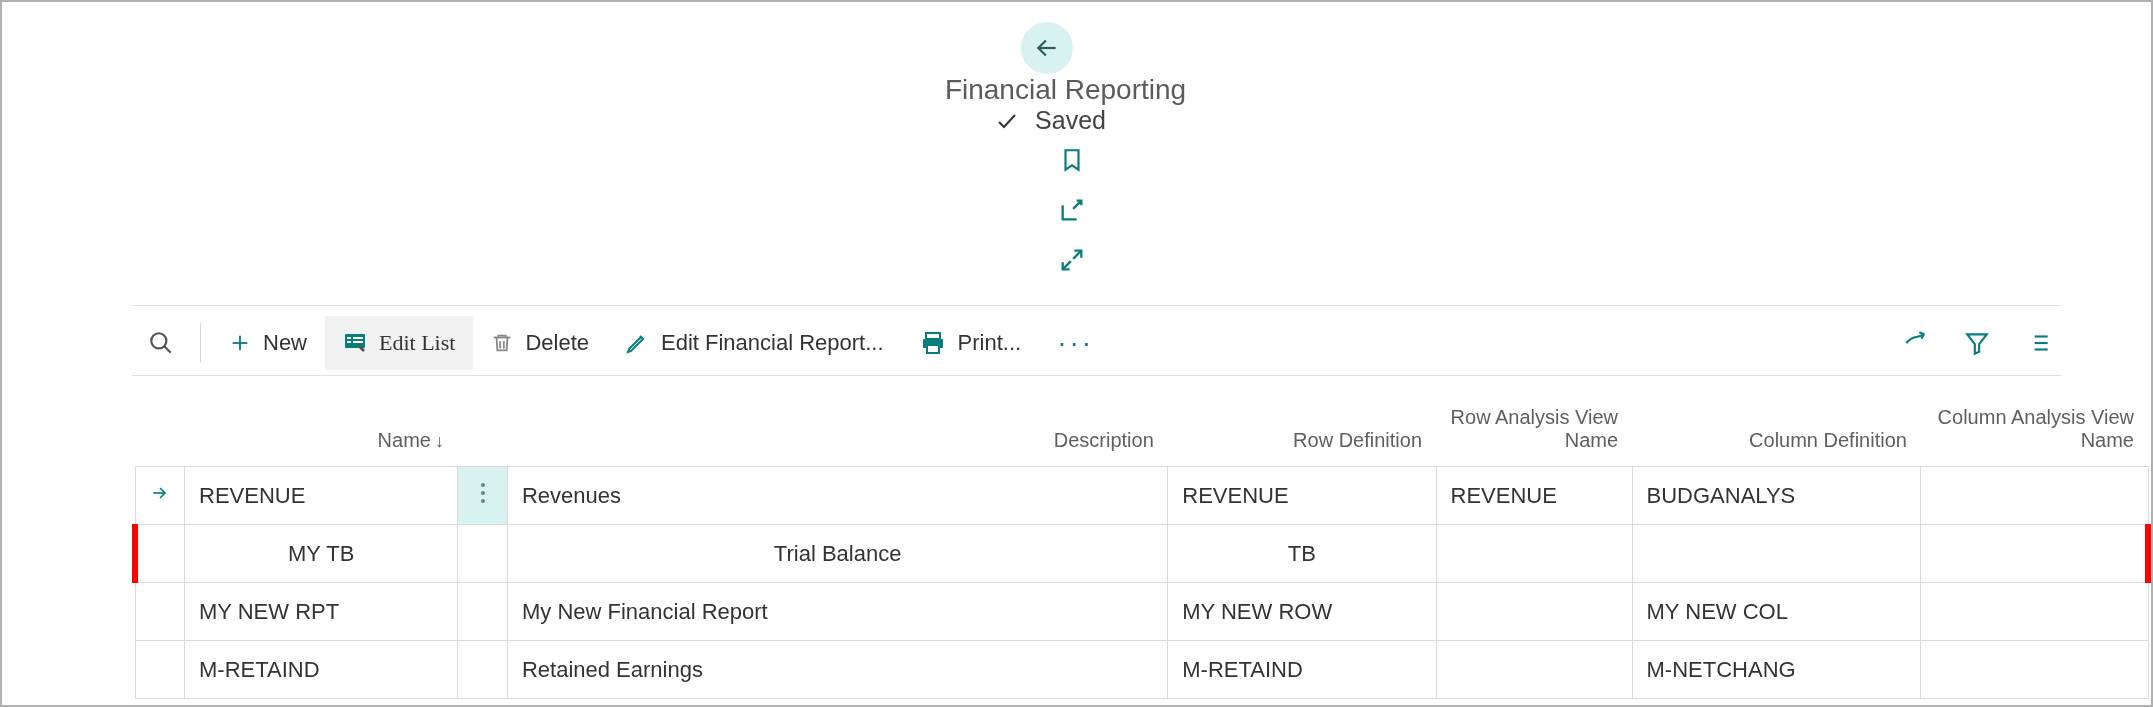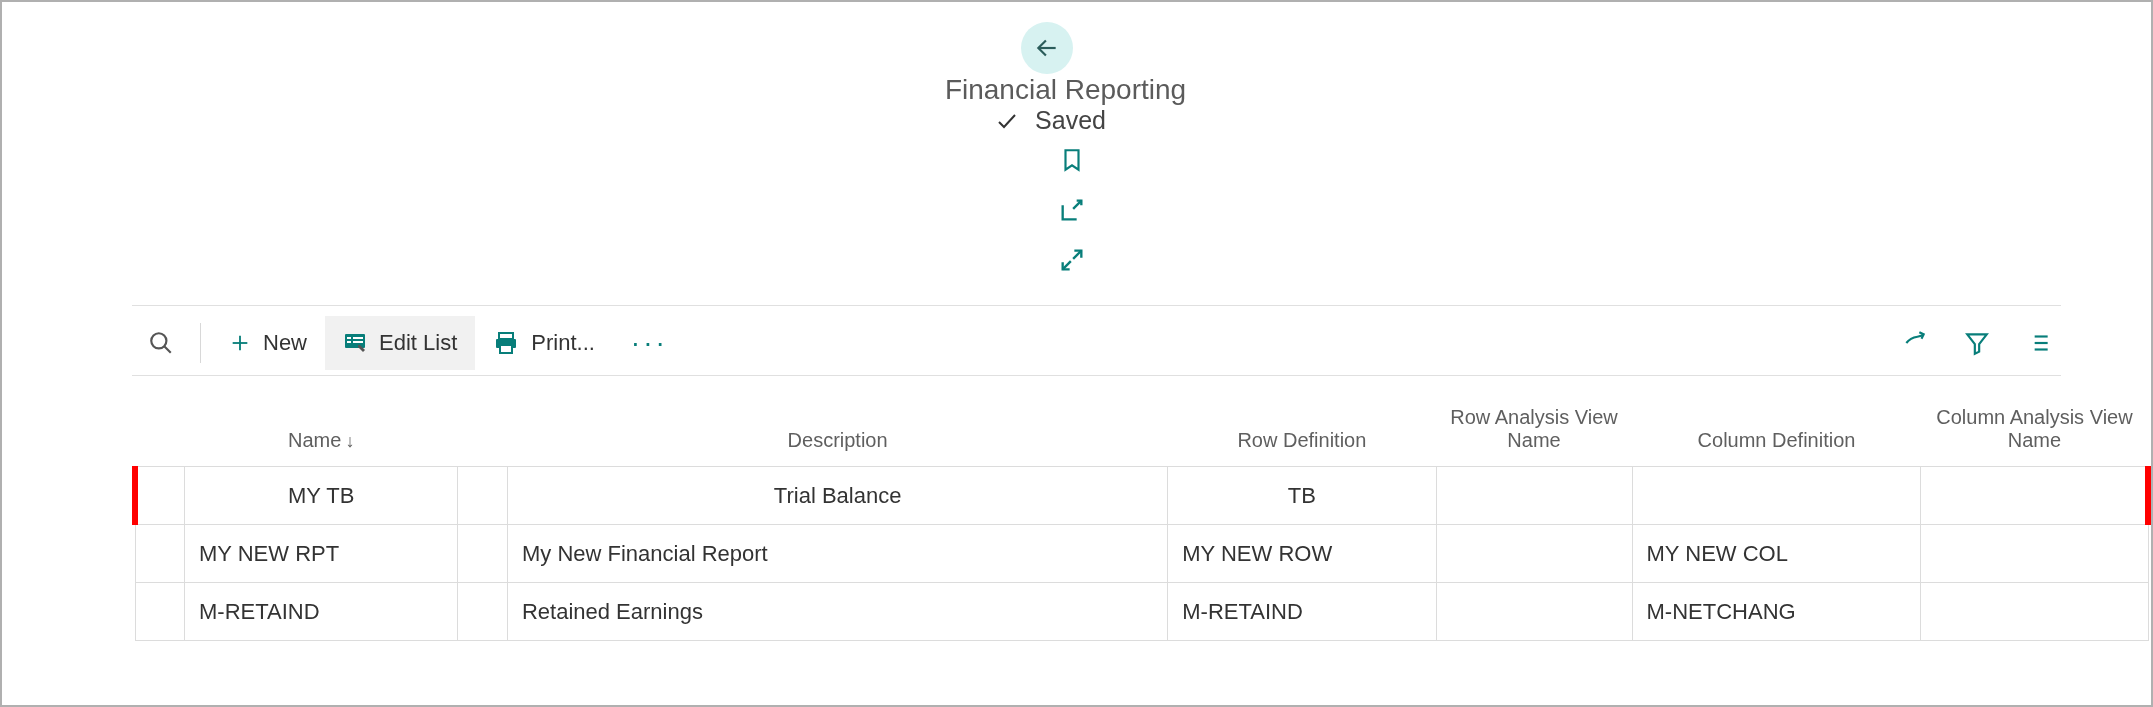--- a/index.html
+++ b/index.html
@@ -64,36 +64,36 @@
   }
   .tb-sep { width:1px; height:40px; background:#d8d8d8; margin:0 10px;}
   .tb-btn {
     display:flex; align-items:center; gap:12px;
     padding: 14px 18px;
     font-size: 22px;
     color:#333;
     cursor:pointer;
     white-space:nowrap;
   }
-  .tb-btn.active { background:#f1f1f1; }
+  .tb-btn.active { background:#f1f1f1;font-family:Liberation Serif, serif; }
   .tb-btn svg, .tb-btn .ico { color:#087e7a; }
   .tb-more {
     padding: 10px 18px; color:#087e7a; font-size:28px; letter-spacing:3px; cursor:pointer;
   }
   .tb-spacer { flex:1; }
   .tb-right-icon {
     width:44px; height:44px;
     display:flex;align-items:center;justify-content:center;
     color:#087e7a; cursor:pointer; margin-left:18px;
   }
 
   .grid-wrap { padding-left: 130px; padding-right: 0; padding-top: 24px;}
   table.grid { border-collapse: collapse; width: 100%; table-layout:fixed;}
   .grid th {
-    text-align:center;
+    text-align:right;
     font-weight: 400;
     font-size: 20px;
     color:#5f5f5f;
     padding: 6px 14px 14px 14px;
     vertical-align: bottom;
     white-space: normal;
   }
   .col-selector { width:48px;}
   .col-name { width:265px;}
   .col-actions{ width:48px;}
@@ -183,20 +183,37 @@
     <div class="tb-btn active">
       <svg class="ico" width="24" height="24" viewBox="0 0 24 24" fill="#087e7a">
           <rect x="2" y="3" width="20" height="14" rx="1" fill="#087e7a"></rect>
           <rect x="4" y="6" width="4" height="2" fill="#fff"></rect>
           <rect x="10" y="6" width="10" height="2" fill="#fff"></rect>
           <rect x="4" y="10" width="4" height="2" fill="#fff"></rect>
           <rect x="10" y="10" width="10" height="2" fill="#fff"></rect>
           <path d="M17 14l5 5-2 2-5-5v-2h2z" fill="#555"></path>
         </svg>
       <span>Edit List</span>
+    </div>
+    <div class="tb-btn">
+      <svg class="ico" width="22" height="24" viewBox="0 0 24 24" fill="none" stroke="#888" stroke-width="2">
+          <polyline points="3 6 5 6 21 6"></polyline>
+          <path d="M8 6V4h8v2"></path>
+          <path d="M6 6l1 14h10l1-14"></path>
+          <line x1="10" y1="10" x2="10" y2="18"></line>
+          <line x1="14" y1="10" x2="14" y2="18"></line>
+        </svg>
+      <span>Delete</span>
+    </div>
+    <div class="tb-btn">
+      <svg class="ico" width="24" height="24" viewBox="0 0 24 24" fill="none" stroke="#087e7a" stroke-width="2">
+          <path d="M3 21l3-1 12-12-2-2L4 18l-1 3z"></path>
+          <path d="M15 5l2 2"></path>
+        </svg>
+      <span>Edit Financial Report...</span>
     </div>
     <div class="tb-btn">
       <svg class="ico" width="26" height="24" viewBox="0 0 24 24" fill="#087e7a">
           <rect x="5" y="2" width="14" height="6" fill="none" stroke="#087e7a" stroke-width="2"></rect>
           <rect x="2" y="8" width="20" height="9" rx="1"></rect>
           <rect x="6" y="14" width="12" height="8" fill="#fff" stroke="#087e7a" stroke-width="2"></rect>
         </svg>
       <span>Print...</span>
     </div>
     <div class="tb-more">···</div>
@@ -245,20 +262,37 @@
         </th>
         <th></th>
         <th>Description</th>
         <th>Row Definition</th>
         <th>Row Analysis View Name</th>
         <th>Column Definition</th>
         <th>Column Analysis View Name</th>
       </tr>
     </thead>
     <tbody id="grid-body">
+    <tr>
+          <td><svg width="20" height="20" viewBox="0 0 24 24" fill="none" stroke="#087e7a" stroke-width="2">
+              <line x1="4" y1="12" x2="18" y2="12"></line>
+              <polyline points="12 6 18 12 12 18"></polyline>
+            </svg></td>
+          <td>REVENUE</td>
+          <td class="row-kebab"><svg width="6" height="22" viewBox="0 0 6 22">
+              <circle cx="3" cy="3" r="2" fill="#5b8a88"></circle>
+              <circle cx="3" cy="11" r="2" fill="#5b8a88"></circle>
+              <circle cx="3" cy="19" r="2" fill="#5b8a88"></circle>
+            </svg></td>
+          <td>Revenues</td>
+          <td>REVENUE</td>
+          <td>REVENUE</td>
+          <td>BUDGANALYS</td>
+          <td></td>
+        </tr>
         <tr class="hl">
           <td></td>
           <td>MY TB</td>
           <td></td>
           <td>Trial Balance</td>
           <td>TB</td>
           <td></td>
           <td></td>
           <td></td>
         </tr>

